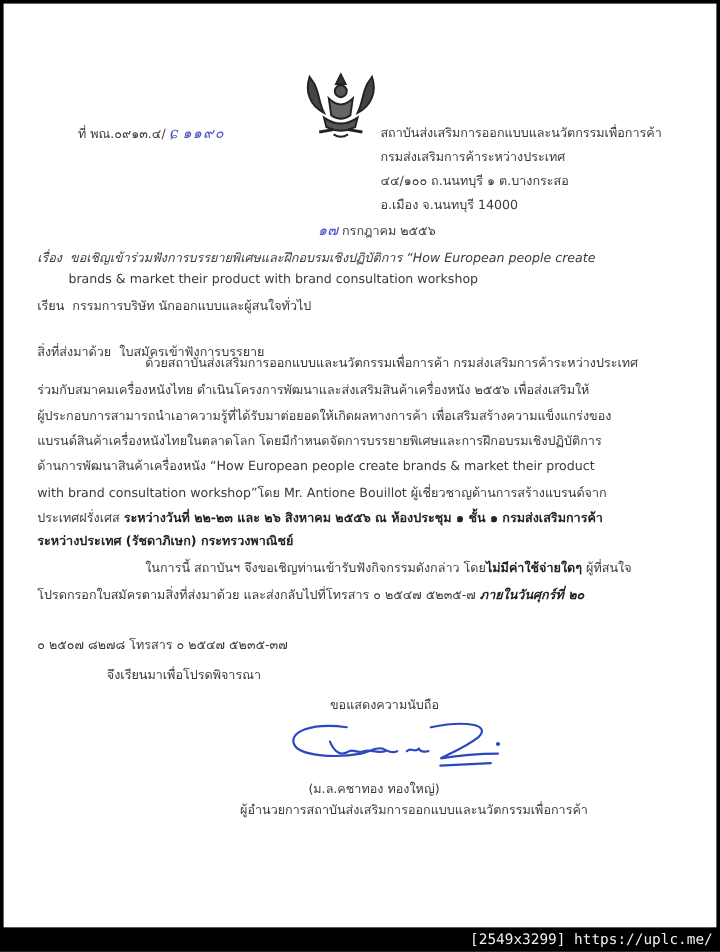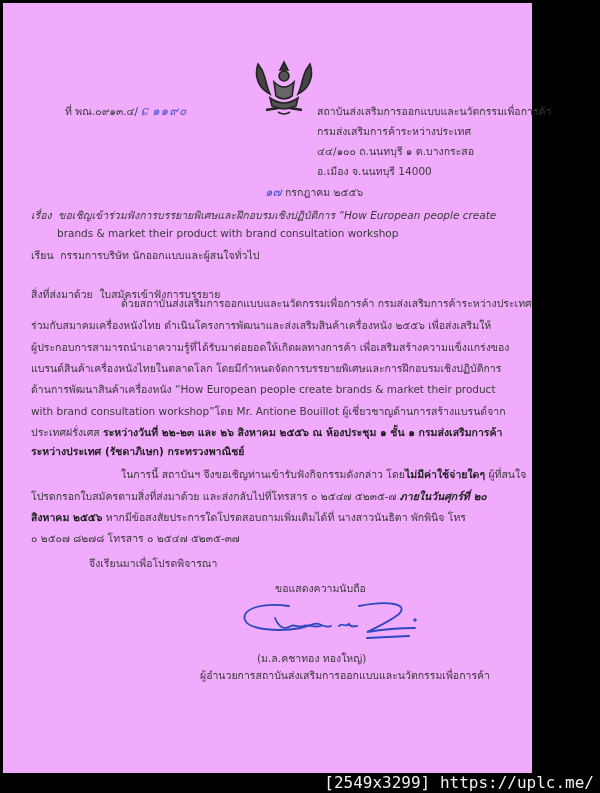--- a/index.html
+++ b/index.html
@@ -1,29 +1,29 @@
 <!DOCTYPE html>
 <html><head>
 <meta charset="utf-8">
 <style>
   html, body { margin: 0; padding: 0; }
   body {
     width: 600px; height: 793px; background: #000; position: relative; overflow: hidden;
     font-family: "DejaVu Sans", "Liberation Sans", sans-serif; color: #333;
   }
   .page {
-    position: absolute; left: 3px; top: 3px; width: 529px; height: 770px;
-    background: #f0abfc;
+    position: absolute; left: 3px; top: 3px; width: 594px; height: 770px;
+    background: #ffffff;
   }
   .abs { position: absolute; white-space: nowrap; }
   .t { font-size: 10.5px; line-height: 14px; color: #3a3a3a; }
   .blue { color: #4a52c8; font-family: "DejaVu Serif", serif; font-style: italic; }
   .bold { font-weight: bold; color: #222; }
   .footer-bar { position: absolute; left: 0; top: 773px; width: 600px; height: 20px; background: #000; }
-  .watermark { position: absolute; right: 6px; top: 774px; color: #f0f0f0; font-family: "DejaVu Sans Mono", monospace; font-size: 16px; line-height: 18px; }
+  .watermark { position: absolute; right: 6px; top: 774px; color: #f0f0f0; font-family: "DejaVu Sans Mono", monospace; font-size: 12px; line-height: 18px; }
   .emblem { position: absolute; left: 249px; top: 55px; width: 64px; height: 62px; }
   .sig { position: absolute; left: 236px; top: 595px; width: 180px; height: 50px; }
 </style>
 </head>
 <body>
 
 <div class="page">
 
   <svg class="emblem" viewBox="0 0 64 62">
     <g fill="none" stroke="#222" stroke-width="1.6">
@@ -81,23 +81,20 @@
     <span>ประเทศฝรั่งเศส </span><span class="bold">ระหว่างวันที่ ๒๒-๒๓ และ ๒๖ สิงหาคม ๒๕๕๖ ณ ห้องประชุม ๑ ชั้น ๑ กรมส่งเสริมการค้า</span>
   </div>
   <div class="abs t bold" style="left:28px; top:441px;">ระหว่างประเทศ (รัชดาภิเษก) กระทรวงพาณิชย์</div>
 
   <div class="abs t" style="left:118px; top:464px;">
     <span>ในการนี้ สถาบันฯ จึงขอเชิญท่านเข้ารับฟังกิจกรรมดังกล่าว โดย</span><span class="bold">ไม่มีค่าใช้จ่ายใดๆ</span><span>  ผู้ที่สนใจ</span>
   </div>
   <div class="abs t" style="left:28px; top:486px;">
     <span>โปรดกรอกใบสมัครตามสิ่งที่ส่งมาด้วย และส่งกลับไปที่โทรสาร ๐ ๒๕๔๗ ๕๒๓๕-๗ </span><span class="bold" style="font-style:italic;">ภายในวันศุกร์ที่ ๒๐</span>
   </div>
-  <div class="abs t" style="left:28px; top:507px;">
-    <span class="bold">สิงหาคม ๒๕๕๖</span><span>    หากมีข้อสงสัยประการใดโปรดสอบถามเพิ่มเติมได้ที่ นางสาวนันธิตา พักพินิจ  โทร</span>
-  </div>
   <div class="abs t" style="left:28px; top:528px;">๐ ๒๕๐๗ ๘๒๗๘ โทรสาร ๐ ๒๕๔๗ ๕๒๓๕-๓๗</div>
 
   <div class="abs t" style="left:86px; top:553px;">จึงเรียนมาเพื่อโปรดพิจารณา</div>
 
   <div class="abs t" style="left:272px; top:578px;">ขอแสดงความนับถือ</div>
 
   <svg class="sig" viewBox="0 0 180 50">
     <g fill="none" stroke="#2c48c0" stroke-width="1.8" stroke-linecap="round">
       <path d="M50 8 C20 4, 2 12, 6 22 C10 32, 40 34, 62 30 C70 28, 76 24, 80 26 C84 28, 88 30, 92 28"></path>
       <path d="M36 20 C40 30, 46 32, 52 28 C56 26, 58 30, 64 28 C70 26, 74 30, 82 28"></path>

